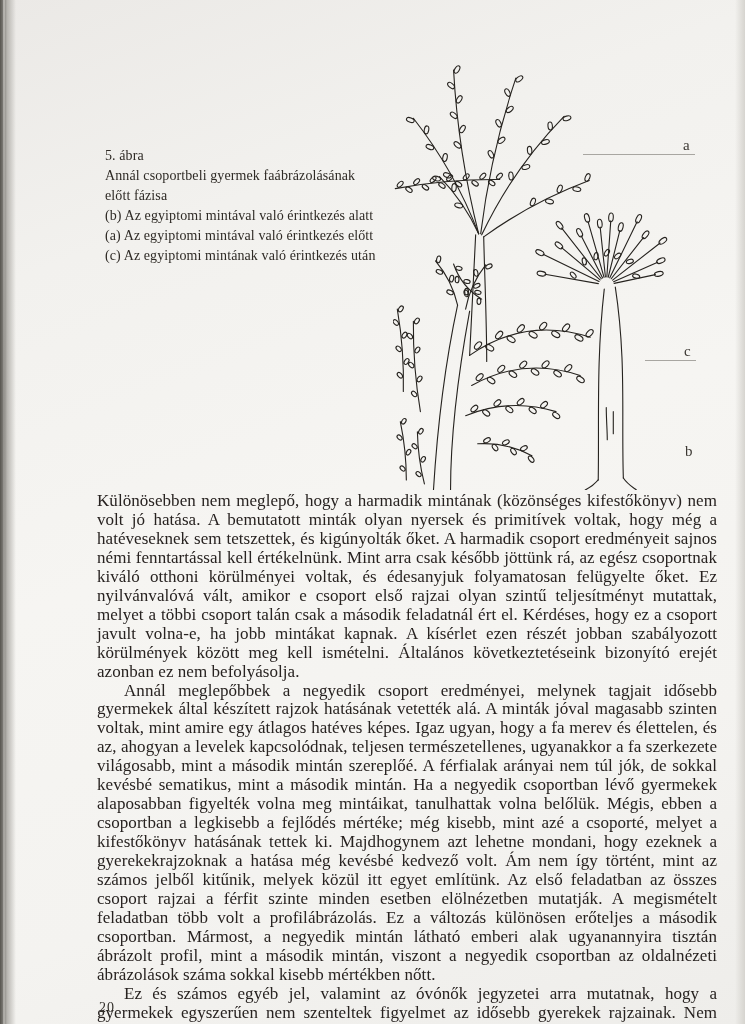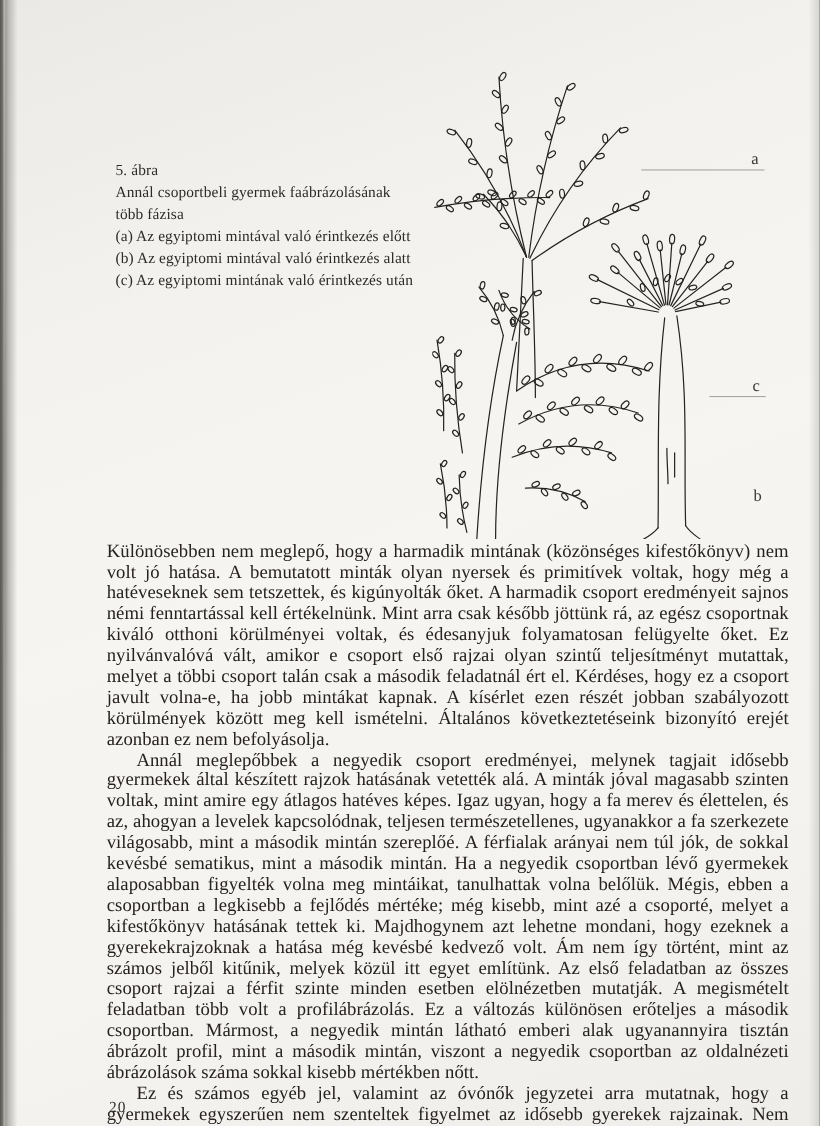--- a/index.html
+++ b/index.html
@@ -49,23 +49,23 @@
 <body>
 
 <div class="scan-page">
   <div class="left-edge"></div>
   <div class="left-edge-line"></div>
   <div class="right-edge"></div>
 
   <div class="caption">
     <div>5. ábra</div>
     <div>Annál csoportbeli gyermek faábrázolásának</div>
-    <div>több fázisa</div>
+    <div>előtt fázisa</div>
+    <div>(b) Az egyiptomi mintával való érintkezés alatt</div>
     <div>(a) Az egyiptomi mintával való érintkezés előtt</div>
-    <div>(b) Az egyiptomi mintával való érintkezés alatt</div>
     <div>(c) Az egyiptomi mintának való érintkezés után</div>
   </div>
 
   <div class="figure-wrap">
     <svg id="tree-svg" width="312" height="432" viewBox="0 0 310 430" fill="none" stroke="#26231f" stroke-width="1.1" stroke-linecap="round">
         <path d="M85,175 Q61.205628387201344,112.57942743332099 20,60"></path>
         <ellipse cx="53.8058442580802" cy="116.76191411499815" rx="4" ry="2.2" transform="rotate(-159.47588900324575 53.8058442580802 116.76191411499815)"></ellipse>
         <ellipse cx="51.5027332420211" cy="99.09628121103155" rx="4" ry="2.2" transform="rotate(-79.47588900324575 51.5027332420211 99.09628121103155)"></ellipse>
         <ellipse cx="36.46764070968003" cy="88.62698568583303" rx="4" ry="2.2" transform="rotate(-159.47588900324575 36.46764070968003 88.62698568583303)"></ellipse>
         <ellipse cx="33.07632614522077" cy="71.57642435270131" rx="4" ry="2.2" transform="rotate(-79.47588900324575 33.07632614522077 71.57642435270131)"></ellipse>

